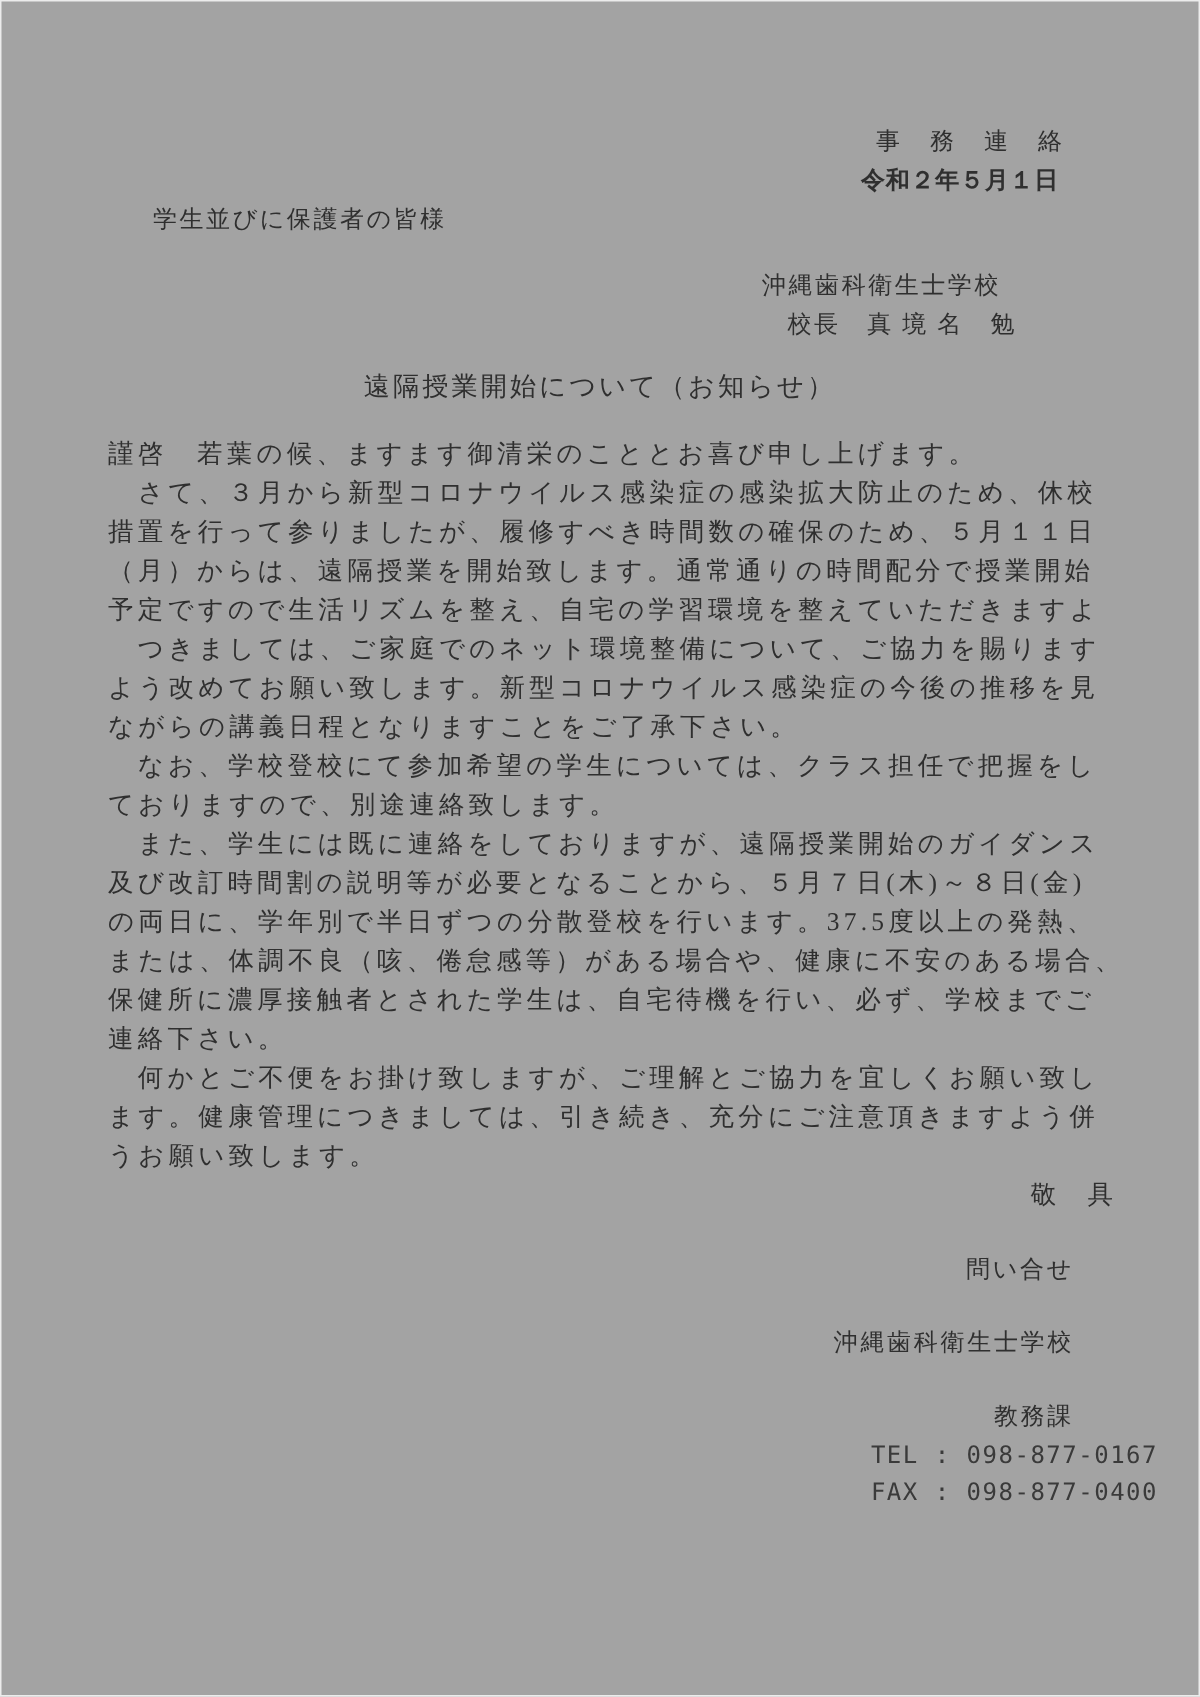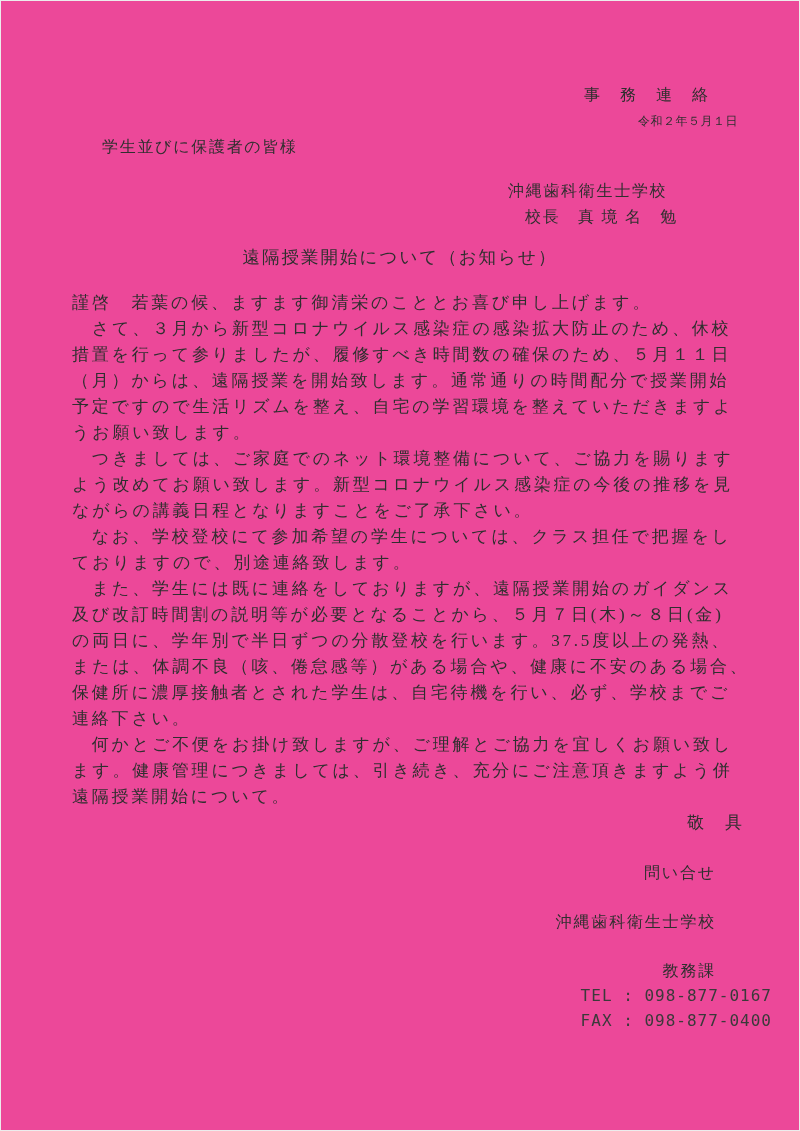--- a/index.html
+++ b/index.html
@@ -5,40 +5,41 @@
   html, body {
     margin: 0;
     padding: 0;
     background: #ffffff;
   }
   .page {
     position: relative;
     width: 800px;
     height: 1131px;
     margin: 0 auto;
-    background: #ec4899;
+    background: #a3a3a3;
     box-shadow: inset 0 0 0 1px #ececec;
     color: #2f2f2f;
     font-family: "Liberation Serif", "DejaVu Serif", serif;
     overflow: hidden;
   }
   .doc-type {
     margin-top: 82px;
     text-align: right;
     padding-right: 90px;
     font-size: 16px;
     letter-spacing: 2px;
     line-height: 26px;
   }
   .date {
     text-align: right;
-    padding-right: 62px;
-    font-size: 12px;
+    padding-right: 94px;
+    font-size: 16px;
     letter-spacing: 0.5px;
     line-height: 26px;
+    font-weight: bold;
   }
   .recipient {
     margin-top: 0;
     padding-left: 102px;
     font-size: 16px;
     letter-spacing: 1.7px;
     line-height: 26px;
   }
   .sender {
     margin-top: 18px;
@@ -112,35 +113,34 @@
   </div>
 
   <div class="title">遠隔授業開始について（お知らせ）</div>
 
   <div class="letter-body">
       <div class="body-line">謹啓　若葉の候、ますます御清栄のこととお喜び申し上げます。</div>
       <div class="body-line">　さて、３月から新型コロナウイルス感染症の感染拡大防止のため、休校</div>
       <div class="body-line">措置を行って参りましたが、履修すべき時間数の確保のため、５月１１日</div>
       <div class="body-line">（月）からは、遠隔授業を開始致します。通常通りの時間配分で授業開始</div>
       <div class="body-line">予定ですので生活リズムを整え、自宅の学習環境を整えていただきますよ</div>
-      <div class="body-line">うお願い致します。</div>
       <div class="body-line">　つきましては、ご家庭でのネット環境整備について、ご協力を賜ります</div>
       <div class="body-line">よう改めてお願い致します。新型コロナウイルス感染症の今後の推移を見</div>
       <div class="body-line">ながらの講義日程となりますことをご了承下さい。</div>
       <div class="body-line">　なお、学校登校にて参加希望の学生については、クラス担任で把握をし</div>
       <div class="body-line">ておりますので、別途連絡致します。</div>
       <div class="body-line">　また、学生には既に連絡をしておりますが、遠隔授業開始のガイダンス</div>
       <div class="body-line">及び改訂時間割の説明等が必要となることから、５月７日(木)～８日(金)</div>
       <div class="body-line">の両日に、学年別で半日ずつの分散登校を行います。37.5度以上の発熱、</div>
       <div class="body-line">または、体調不良（咳、倦怠感等）がある場合や、健康に不安のある場合、</div>
       <div class="body-line">保健所に濃厚接触者とされた学生は、自宅待機を行い、必ず、学校までご</div>
       <div class="body-line">連絡下さい。</div>
       <div class="body-line">　何かとご不便をお掛け致しますが、ご理解とご協力を宜しくお願い致し</div>
       <div class="body-line">ます。健康管理につきましては、引き続き、充分にご注意頂きますよう併</div>
-      <div class="body-line">遠隔授業開始について。</div>
+      <div class="body-line">うお願い致します。</div>
     </div>
 
   <div class="closing">敬　具</div>
 
   <div class="footer">
     <div class="jp-line">問い合せ</div>
     <div class="jp-line">沖縄歯科衛生士学校</div>
     <div class="jp-line">教務課</div>
     <div class="num-line">TEL : 098-877-0167</div>
     <div class="num-line">FAX : 098-877-0400</div>

